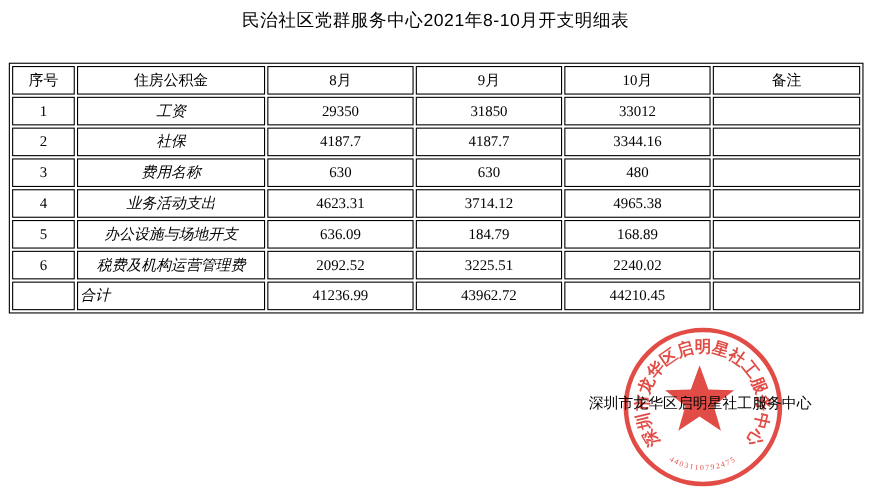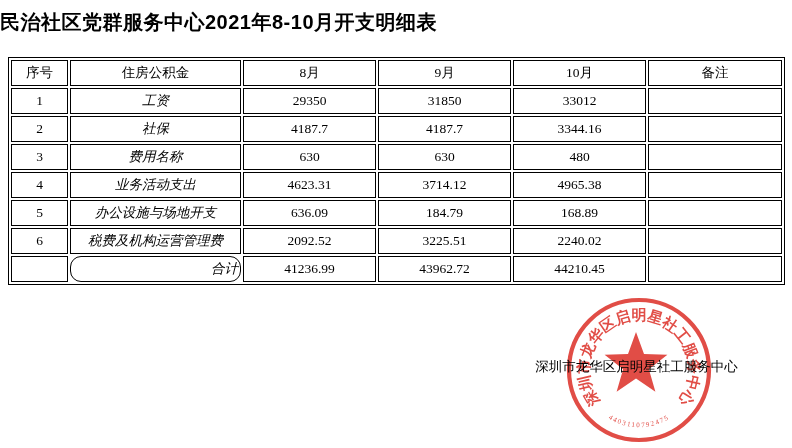--- a/index.html
+++ b/index.html
@@ -3,35 +3,35 @@
 <meta charset="utf-8">
 <style>
   html,body { margin:0; padding:0; }
   body {
     width:792px; height:448px; position:relative; overflow:hidden;
     background:#ffffff; color:#000;
     font-family:"Liberation Serif","DejaVu Serif",serif;
   }
   .doc-title {
     position:absolute; top:9px; left:0; width:100%;
-    font-weight:bold; font-size:20px; letter-spacing:.5px;
+    text-align:center; font-weight:normal; font-size:16px; letter-spacing:.5px;
     font-family:"Liberation Sans","DejaVu Sans",sans-serif;
   }
   table.expense {
     position:absolute; left:8px; top:57px; width:775px;
     table-layout:fixed; border-collapse:separate; border-spacing:2px;
     border:1px solid #000; background:#fff;
   }
   table.expense td {
     box-sizing:border-box; border:1px solid #000;
     height:26px; font-size:13.5px; text-align:center;
-    padding:0 2px; overflow:hidden; white-space:nowrap;
+    padding:0 12px; overflow:hidden; white-space:nowrap;
   }
   td.cell-name { text-align:left; padding-left:3px;font-style:italic; }
-  td.cell-name.center { text-align:right; padding-left:2px;border-radius:11px; }
+  td.cell-name.center { text-align:left; padding-left:2px; }
   .footer-block {
     position:absolute; left:520px; top:359px; width:233px;
     text-align:center; font-size:13.5px; line-height:15px;
   }
   .footer-date { margin-top:15px; margin-left:22px; font-size:14px; }
   .stamp {
     position:absolute; left:564px; top:295px; width:150px; height:150px;
     mix-blend-mode:multiply; opacity:.93; pointer-events:none;
   }
   .stamp text { font-family:"Liberation Serif","DejaVu Serif",serif; }

